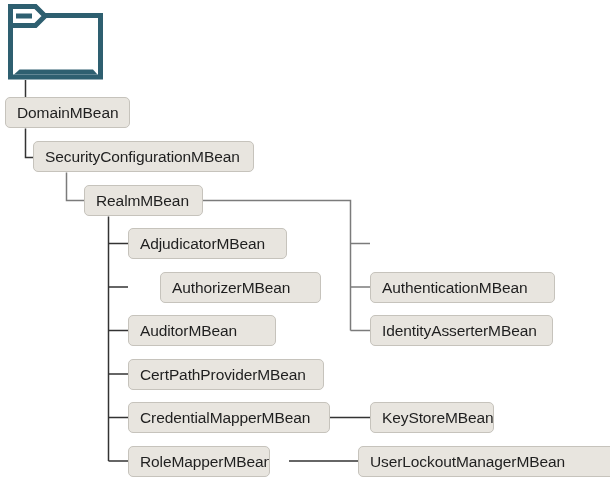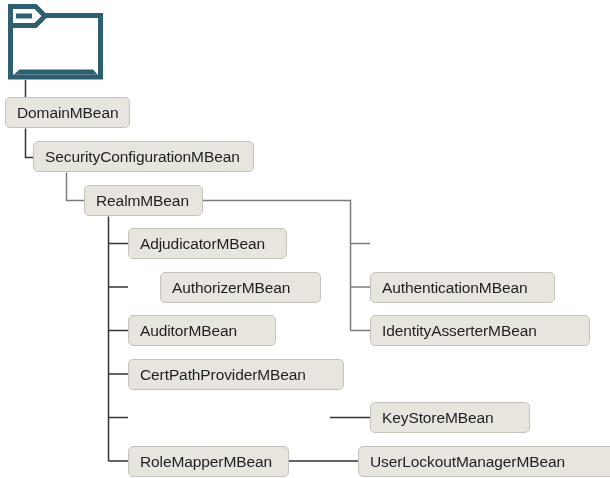--- a/index.html
+++ b/index.html
@@ -70,21 +70,22 @@
     </g>
   </svg>
 
   <div class="node" style="left:5px;   top:97px;  width:125px;">DomainMBean</div>
   <div class="node" style="left:33px;  top:141px; width:221px;">SecurityConfigurationMBean</div>
   <div class="node" style="left:84px;  top:185px; width:119px;">RealmMBean</div>
 
   <div class="node" style="left:128px; top:228px; width:159px;">AdjudicatorMBean</div>
   <div class="node" style="left:128px; top:272px; width:161px;margin-left:32px;">AuthorizerMBean</div>
   <div class="node" style="left:128px; top:315px; width:148px;">AuditorMBean</div>
-  <div class="node" style="left:128px; top:359px; width:216px;">CertPathProviderMBean</div>
-  <div class="node" style="left:128px; top:446px; width:161px;">RoleMapperMBean</div>
+  <div class="node" style="left:128px; top:359px; width:196px;">CertPathProviderMBean</div>
+  <div class="node" style="left:128px; top:402px; width:202px;">CredentialMapperMBean</div>
+  <div class="node" style="left:128px; top:446px; width:142px;">RoleMapperMBean</div>
 
   <div class="node" style="left:370px; top:272px; width:185px;">AuthenticationMBean</div>
-  <div class="node" style="left:370px; top:315px; width:220px;">IdentityAsserterMBean</div>
-  <div class="node" style="left:370px; top:402px; width:160px;">KeyStoreMBean</div>
+  <div class="node" style="left:370px; top:315px; width:183px;">IdentityAsserterMBean</div>
+  <div class="node" style="left:370px; top:402px; width:124px;">KeyStoreMBean</div>
   <div class="node" style="left:358px; top:446px; width:276px;">UserLockoutManagerMBean</div>
 
 </div>
 
 </body></html>

